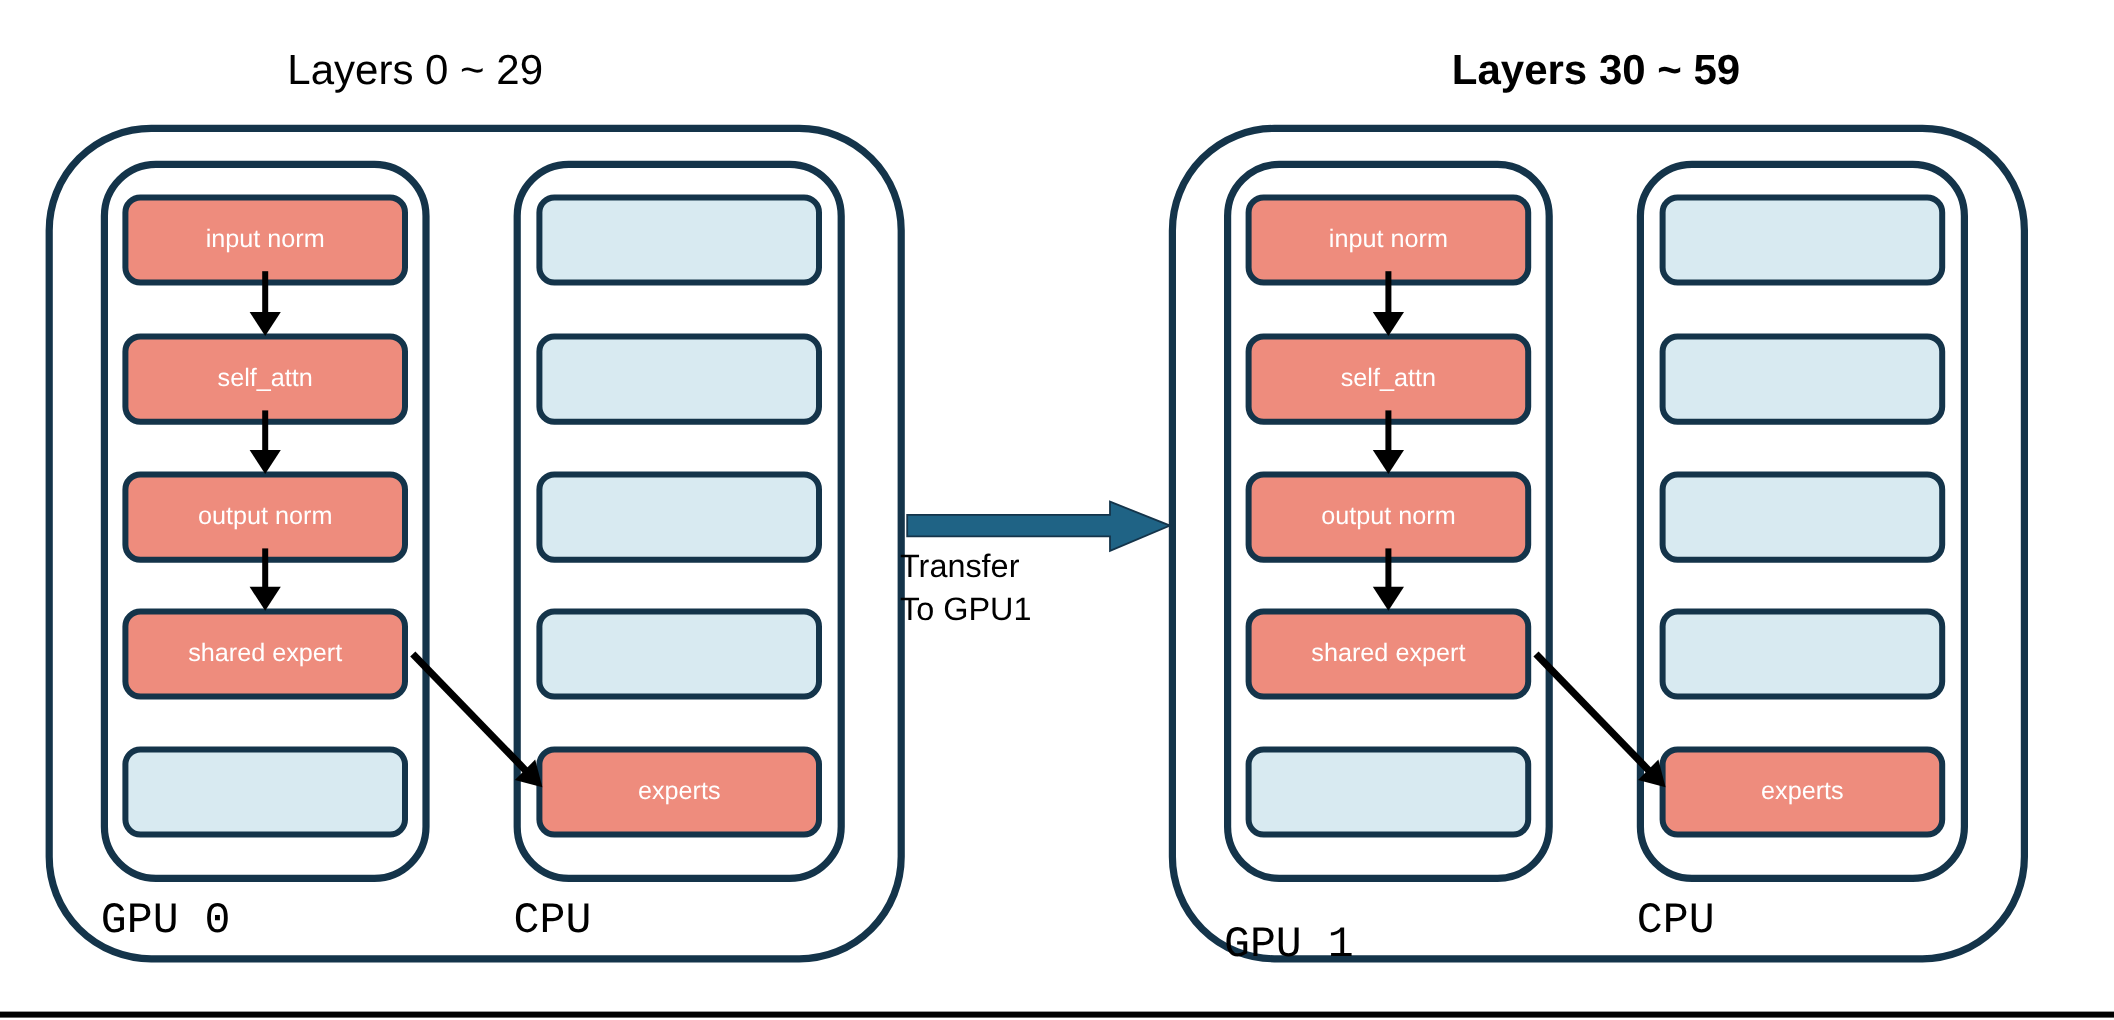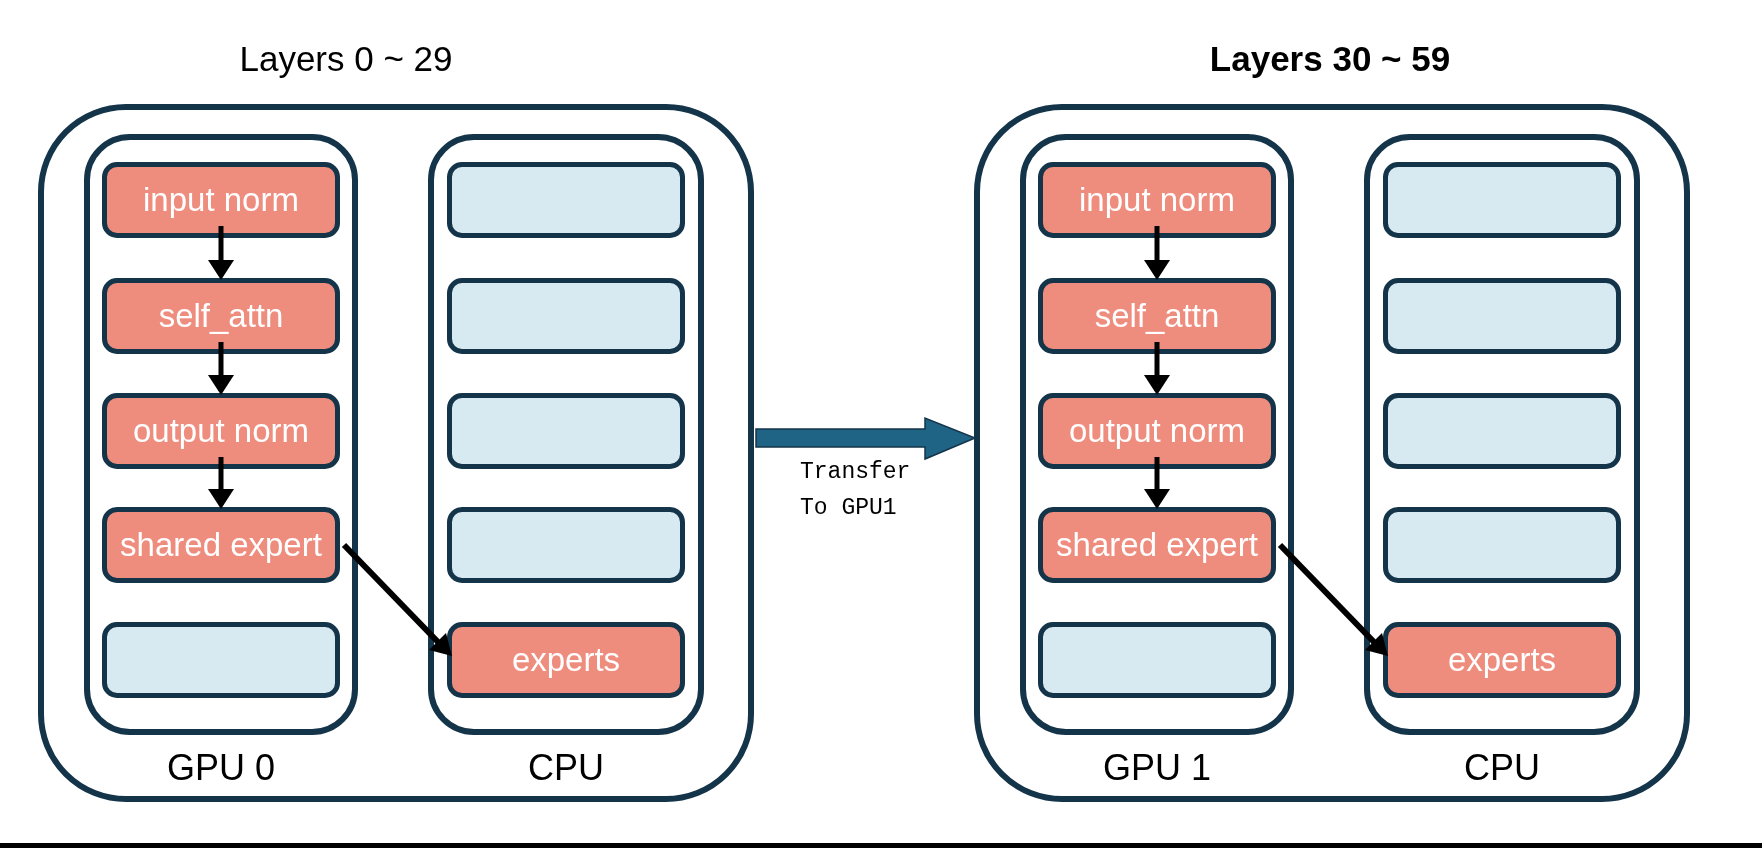--- a/index.html
+++ b/index.html
@@ -25,30 +25,30 @@
 
   .device-col{position:absolute;top:134px;height:601px;
     border:6px solid var(--border);border-radius:46px;background:var(--bg);
     box-sizing:border-box;}
 
   .layer-box{position:absolute;width:238px;height:76px;border:5px solid var(--border);
     border-radius:15px;box-sizing:border-box;display:flex;align-items:center;
     justify-content:center;}
   .layer-box.highlight{background:var(--salmon);}
   .layer-box.plain{background:var(--lightblue);}
-  .layer-box .box-label{font-size:33px;color:var(--boxtext);white-space:nowrap;}
+  .layer-box .box-label{font-size:21px;color:var(--boxtext);white-space:nowrap;}
 
   .column-label{position:absolute;top:746px;height:44px;line-height:44px;
-    text-align:center;font-size:36px;color:var(--ink);white-space:nowrap;}
+    text-align:left;font-size:36px;color:var(--ink);white-space:nowrap;font-family:Liberation Mono, monospace;}
 
   #arrow-layer{position:absolute;left:0;top:0;width:1762px;height:850px;
     pointer-events:none;}
 
-  .transfer-label{position:absolute;left:800px;top:454px;font-size:23px;
-    line-height:36px;color:var(--ink);white-space:nowrap;font-family:Liberation Mono, monospace;}
+  .transfer-label{position:absolute;left:750px;top:454px;font-size:27px;
+    line-height:36px;color:var(--ink);white-space:nowrap;}
 
   #bottom-line{position:absolute;left:0;top:843px;width:1762px;height:5px;
     background:var(--ink);}
 </style>
 </head>
 <body>
 
 <div id="canvas">
   <div id="groups-root">
       <div class="group-title" style="left: 86px;">Layers 0 ~ 29</div>
@@ -86,21 +86,21 @@
       <div class="layer-box highlight" style="left: 1038px; top: 278px;">
         <span class="box-label">self_attn</span>
       </div>
       <div class="layer-box highlight" style="left: 1038px; top: 393px;">
         <span class="box-label">output norm</span>
       </div>
       <div class="layer-box highlight" style="left: 1038px; top: 507px;">
         <span class="box-label">shared expert</span>
       </div>
       <div class="layer-box plain" style="left: 1038px; top: 622px;"></div>
-      <div class="column-label" style="left: 1020px; width: 274px;">GPU 1</div>
+      <div class="column-label" style="left: 1020px; width: 274px; margin-top: 20px;">GPU 1</div>
       <div class="device-col" style="left: 1364px; width: 276px;"></div>
       <div class="layer-box plain" style="left: 1383px; top: 162px;"></div>
       <div class="layer-box plain" style="left: 1383px; top: 278px;"></div>
       <div class="layer-box plain" style="left: 1383px; top: 393px;"></div>
       <div class="layer-box plain" style="left: 1383px; top: 507px;"></div>
       <div class="layer-box highlight" style="left: 1383px; top: 622px;">
         <span class="box-label">experts</span>
       </div>
       <div class="column-label" style="left: 1364px; width: 276px;">CPU</div>
     </div>

